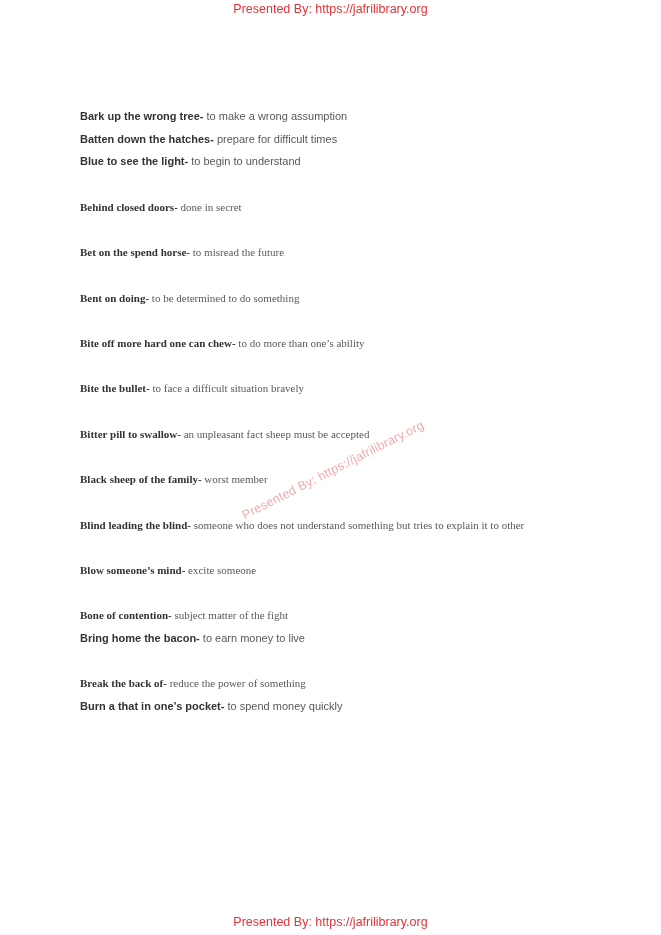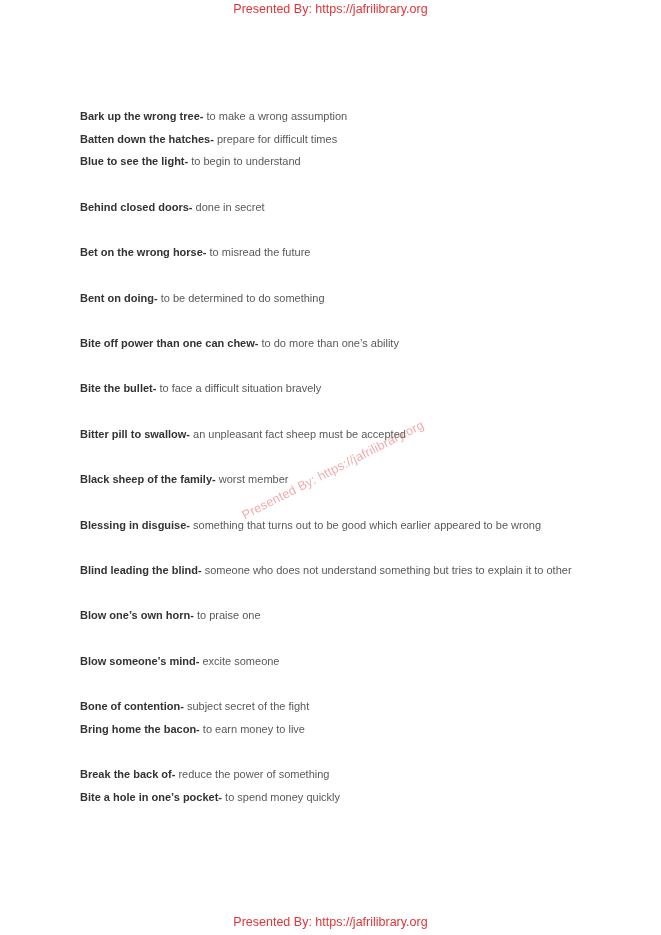--- a/index.html
+++ b/index.html
@@ -29,21 +29,21 @@
     position: absolute;
     left: 80px; top: 105px; right: 20px;
   }
   .entry {
     margin: 0;
     font-size: 11px;
     line-height: 22.7px;
     color: var(--def);
     white-space: nowrap;
   }
-  .entry.gap { margin-top: 22.7px; }
+  .entry.gap { margin-top: 22.7px; font-family: Liberation Serif, serif; }
   .entry b { color: var(--term); font-weight: 700; }
   .watermark {
     position: absolute;
     left: 333px; top: 470px;
     transform: translate(-50%, -50%) rotate(-27deg);
     transform-origin: center center;
     color: var(--wm);
     font-size: 12.5px;
     letter-spacing: 0.2px;
     white-space: nowrap;
@@ -57,30 +57,28 @@
 <div class="page">
   <div class="top-banner">Presented By: https://jafrilibrary.org</div>
 
   <div class="watermark">Presented By: https://jafrilibrary.org</div>
 
   <main class="idioms" id="idiom-list">
       <p class="entry"><b>Bark up the wrong tree-</b><span> to make a wrong assumption</span></p>
       <p class="entry"><b>Batten down the hatches-</b><span> prepare for difficult times</span></p>
       <p class="entry"><b>Blue to see the light-</b><span> to begin to understand</span></p>
       <p class="entry gap"><b>Behind closed doors-</b><span> done in secret</span></p>
-      <p class="entry gap"><b>Bet on the wrong horse-</b><span> to misread the future</span></p>
+      <p class="entry gap"><b>Bet on the spend horse-</b><span> to misread the future</span></p>
       <p class="entry gap"><b>Bent on doing-</b><span> to be determined to do something</span></p>
-      <p class="entry gap"><b>Bite off power than one can chew-</b><span> to do more than one’s ability</span></p>
+      <p class="entry gap"><b>Bite off more hard one can chew-</b><span> to do more than one’s ability</span></p>
       <p class="entry gap"><b>Bite the bullet-</b><span> to face a difficult situation bravely</span></p>
       <p class="entry gap"><b>Bitter pill to swallow-</b><span> an unpleasant fact sheep must be accepted</span></p>
       <p class="entry gap"><b>Black sheep of the family-</b><span> worst member</span></p>
-      <p class="entry gap"><b>Blessing in disguise-</b><span> something that turns out to be good which earlier appeared to be wrong</span></p>
       <p class="entry gap"><b>Blind leading the blind-</b><span> someone who does not understand something but tries to explain it to other</span></p>
-      <p class="entry gap"><b>Blow one’s own horn-</b><span> to praise one</span></p>
       <p class="entry gap"><b>Blow someone’s mind-</b><span> excite someone</span></p>
-      <p class="entry gap"><b>Bone of contention-</b><span> subject secret of the fight</span></p>
+      <p class="entry gap"><b>Bone of contention-</b><span> subject matter of the fight</span></p>
       <p class="entry"><b>Bring home the bacon-</b><span> to earn money to live</span></p>
       <p class="entry gap"><b>Break the back of-</b><span> reduce the power of something</span></p>
-      <p class="entry"><b>Bite a hole in one’s pocket-</b><span> to spend money quickly</span></p>
+      <p class="entry"><b>Burn a that in one’s pocket-</b><span> to spend money quickly</span></p>
     </main>
 
   <div class="bottom-banner">Presented By: https://jafrilibrary.org</div>
 </div>
 
 </body></html>

